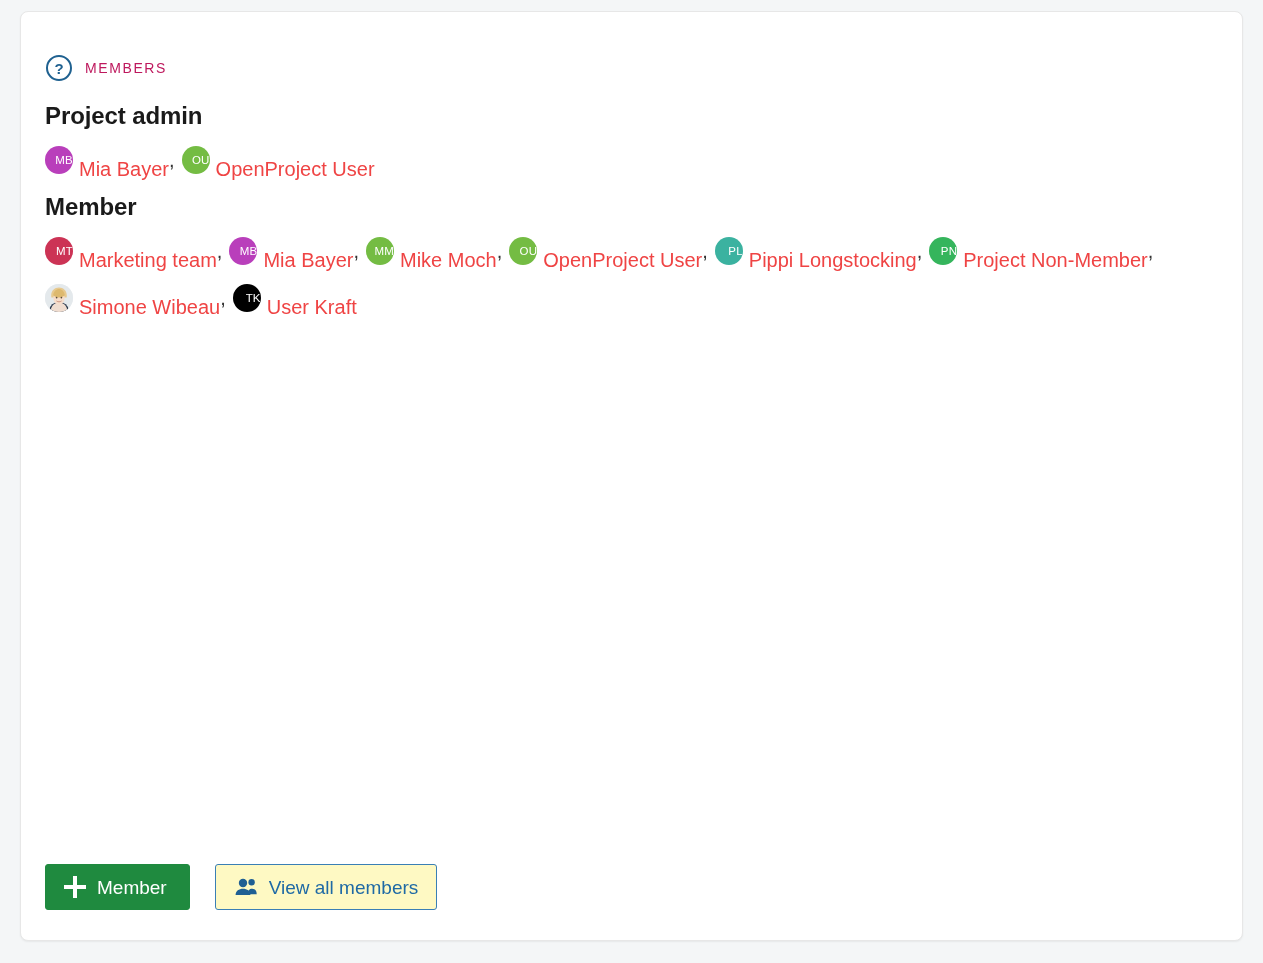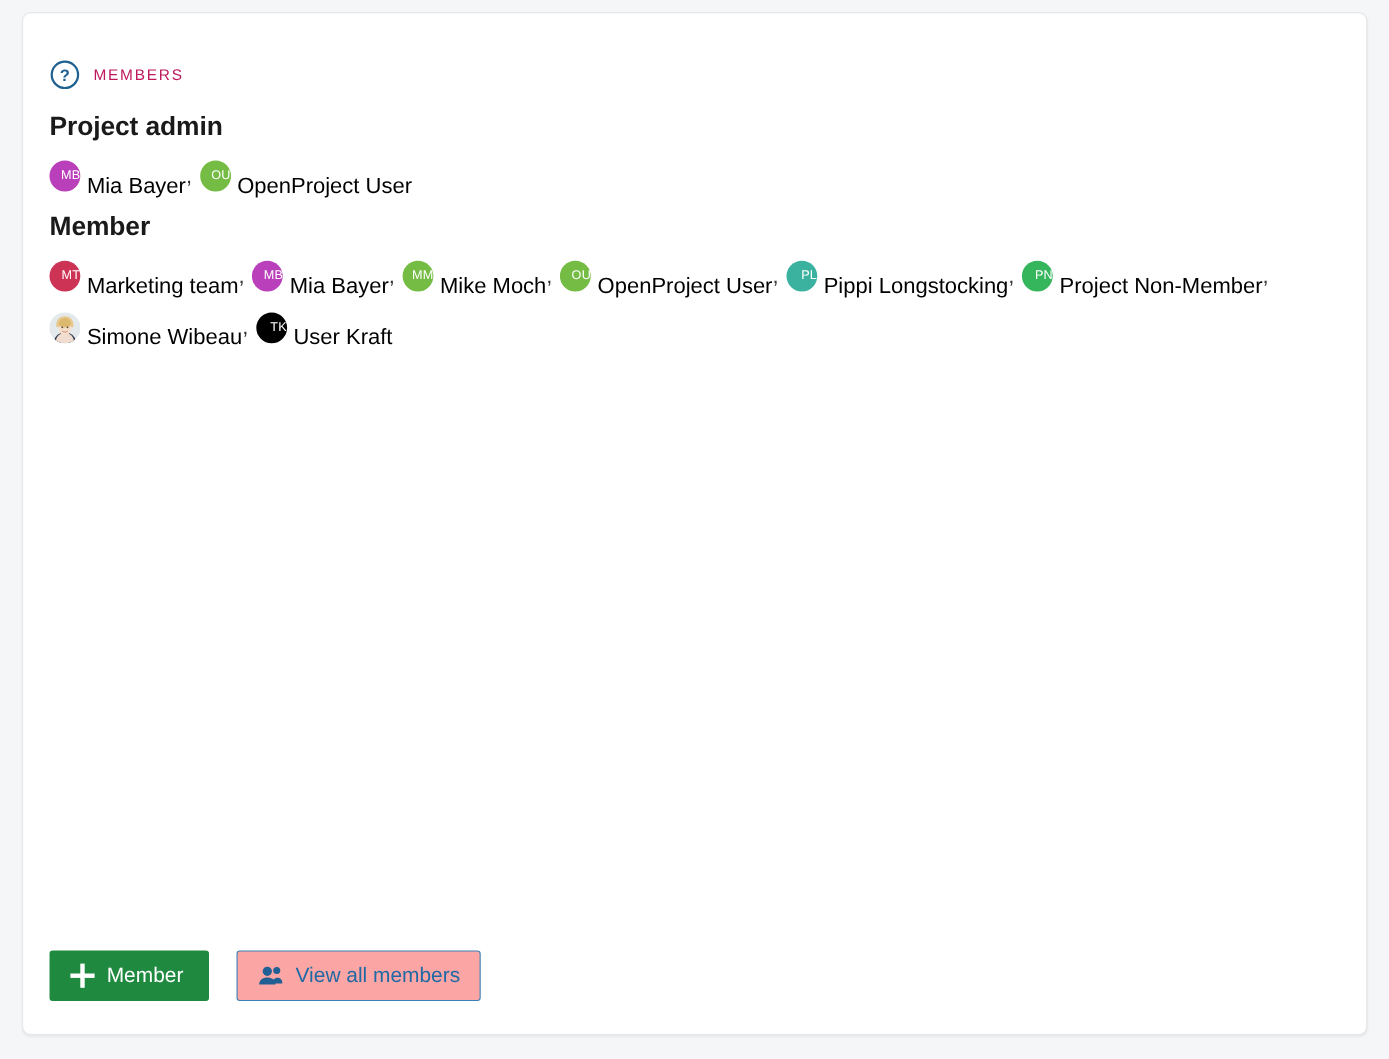--- a/index.html
+++ b/index.html
@@ -107,21 +107,21 @@
     top: 0;
     width: 28px;
     height: 28px;
     display: block;
   }
 
   .member-name {
     display: inline-block;
     vertical-align: middle;
     font-size: 20px;
-    color: #000000;
+    color: #ef4444;
     margin-left: 6px;
     line-height: 28px;
     cursor: pointer;
     margin-top: 19px;
   }
 
   .sep {
     display: inline-block;
     vertical-align: middle;
     font-size: 20px;
@@ -153,21 +153,21 @@
   }
 
   .btn-primary {
     background: #1f8a3f;
     border: 1px solid #1f8a3f;
     color: #ffffff;
     padding: 0 22px 0 18px;
   }
 
   .btn-secondary {
-    background: #fca5a5;
+    background: #fef9c3;
     border: 1px solid #3a7fb5;
     color: #1f6aa5;
     padding: 0 18px;
   }
 
   .plus-icon {
     display: inline-block;
     width: 22px;
     height: 22px;
     position: relative;

